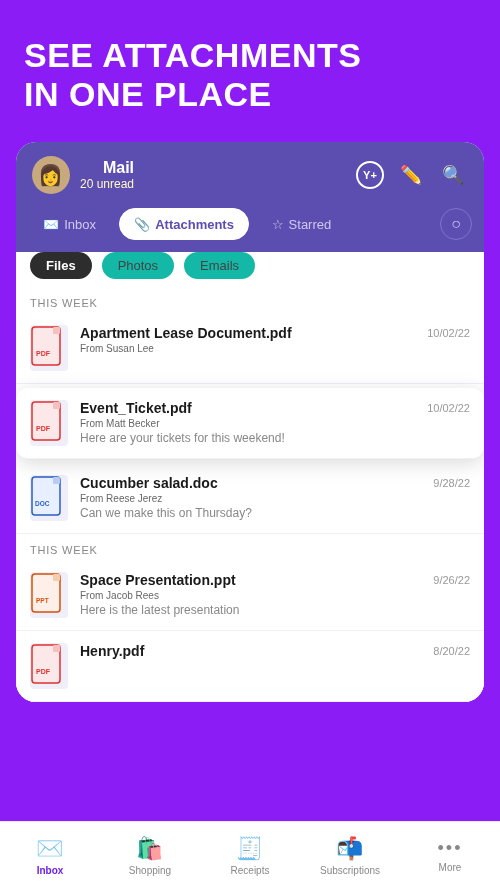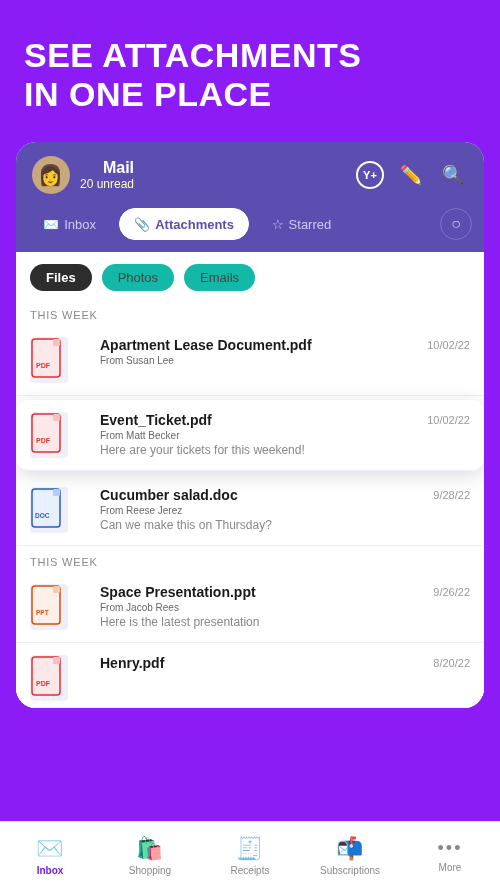--- a/index.html
+++ b/index.html
@@ -136,21 +136,21 @@
       margin-left: auto;
       font-size: 16px;
       align-self: center;
       margin-bottom: 0;
       margin-top: 0;
     }
 
     
     .sub-tab-bar {
       background: #ffffff;
-      padding: 12px 14px 8px;
+      padding: 0 14px 8px;
       display: flex;
       gap: 10px;
     }
     .sub-tab {
       padding: 6px 16px;
       border-radius: 18px;
       font-size: 13px;
       font-weight: 400;
       background: #14b8a6;
       color: #444;
@@ -204,21 +204,21 @@
       justify-content: center;
       font-size: 10px;
       flex-shrink: 0;
       position: relative;
       background: #f0eef8;
     }
     .file-icon svg {
       width: 36px;
       height: 44px;
     }
-    .file-info { flex: 1; margin-left: 20px; }
+    .file-info { flex: 1; }
     .file-name {
       font-size: 14px;
       font-weight: 600;
       color: #1a1a1a;
       margin-bottom: 2px;
     }
     .file-sender {
       font-size: 10px;
       color: #666;
     }
@@ -386,21 +386,21 @@
         </svg>
       </div>
       <div class="file-info">
         <div class="file-name">Space Presentation.ppt</div>
         <div class="file-sender">From Jacob Rees</div>
         <div class="file-preview">Here is the latest presentation</div>
       </div>
       <div class="file-date">9/26/22</div>
     </div>
 
-    <div class="file-item" style="padding-bottom: 6px;">
+    <div class="file-item" style="">
       <div class="file-icon">
         <svg viewBox="0 0 36 44" fill="none" xmlns="http://www.w3.org/2000/svg">
           <rect x="1" y="1" width="28" height="38" rx="3" fill="#fce8e8" stroke="#e03030" stroke-width="1.5"></rect>
           <path d="M22 1 L29 8" stroke="#e03030" stroke-width="1.5"></path>
           <rect x="22" y="1" width="7" height="7" rx="1" fill="#f5c0c0"></rect>
           <text x="5" y="30" font-size="7" fill="#e03030" font-weight="bold" font-family="Arial">PDF</text>
         </svg>
       </div>
       <div class="file-info">
         <div class="file-name">Henry.pdf</div>

